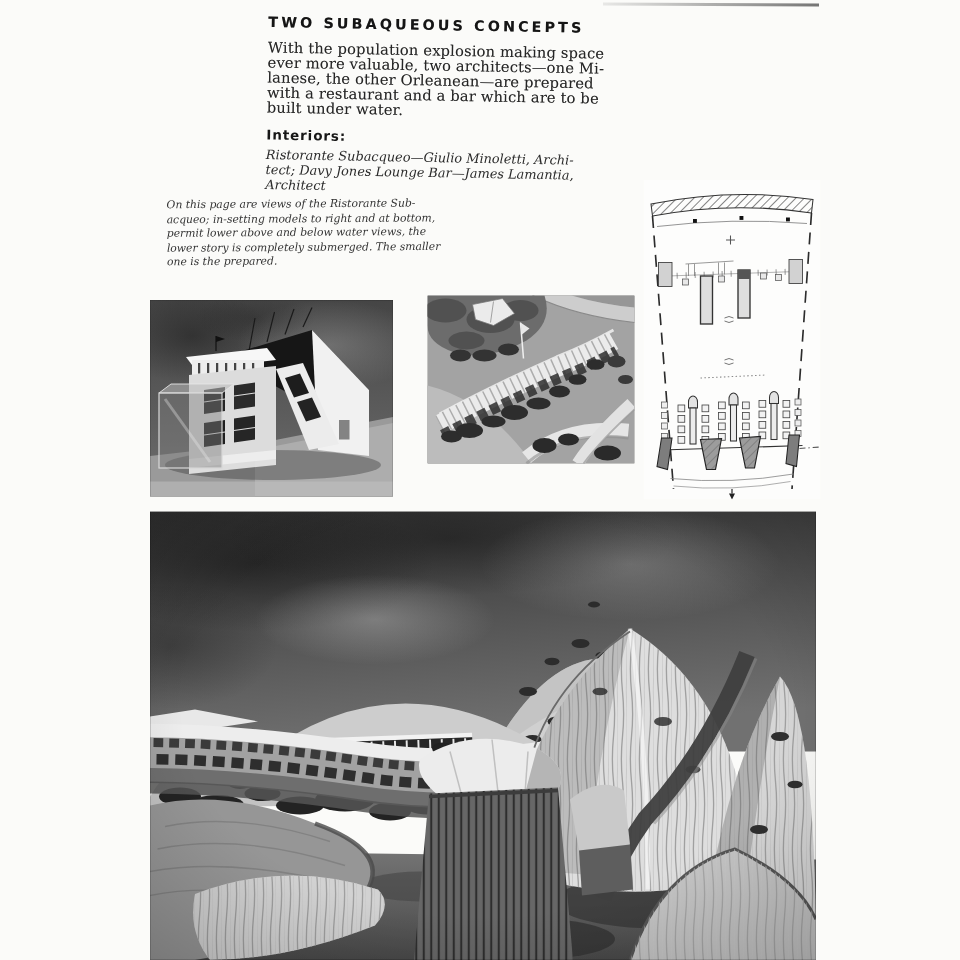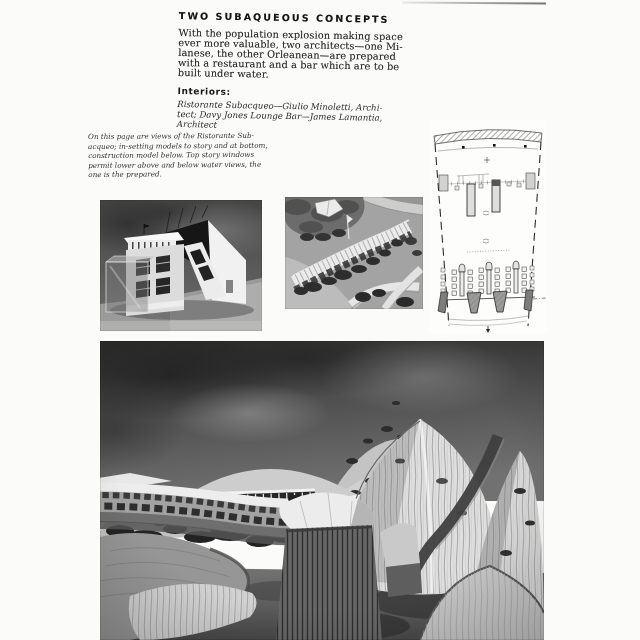--- a/index.html
+++ b/index.html
@@ -27,21 +27,21 @@
     font-family:"DejaVu Sans","Liberation Sans",sans-serif;font-weight:bold;
     font-size:9px;letter-spacing:.6px;margin:8px 0 3px 0;color:#171717;
   }
   .credits{font-style:italic;font-size:8.6px;line-height:10px;color:#2b2b2b;}
   .credits .ln{white-space:nowrap;}
   .caption{
     position:absolute;left:88px;top:132px;width:186px;
     font-style:italic;font-size:7.2px;line-height:9.5px;color:#333;
     transform:rotate(-.4deg);transform-origin:0 0;
   }
-  .caption .ln{white-space:nowrap;}
+  .caption .ln{white-space:nowrap;margin-left:23px;}
   .fig{position:absolute;}
   .fig svg{display:block;}
   #fig-model{left:100px;top:200px;}
   #fig-aerial{left:285px;top:197px;}
   #fig-plan{left:429px;top:120px;}
   #fig-site{left:100px;top:341px;}
 </style>
 </head>
 <body>
 
@@ -61,23 +61,23 @@
     <div class="interiors">Interiors:</div>
     <div class="credits">
       <div class="ln">Ristorante Subacqueo—Giulio Minoletti, Archi-</div>
       <div class="ln">tect; Davy Jones Lounge Bar—James Lamantia,</div>
       <div class="ln">Architect</div>
     </div>
   </div>
 
   <div class="caption">
     <div class="ln">On this page are views of the Ristorante Sub-</div>
-    <div class="ln">acqueo; in-setting models to story and at bottom,</div>
-    <div class="ln">construction model below. Top story windows</div>
+    <div class="ln">acqueo; in-setting models to right and at bottom,</div>
     <div class="ln">permit lower above and below water views, the</div>
+    <div class="ln">lower story is completely submerged. The smaller</div>
     <div class="ln">one is the prepared.</div>
   </div>
 
   <div class="fig" id="fig-model" aria-label="Photograph of white architectural model with glass enclosure and roof masts against dark background">
     <svg width="162" height="131" viewBox="0 0 162 131">
       <defs>
         <linearGradient id="g1" x1="0" y1="0" x2="0" y2="1">
           <stop offset="0" stop-color="#454545"></stop>
             <stop offset=".6" stop-color="#5d5d5d"></stop>
             <stop offset="1" stop-color="#6f6f6f"></stop>

